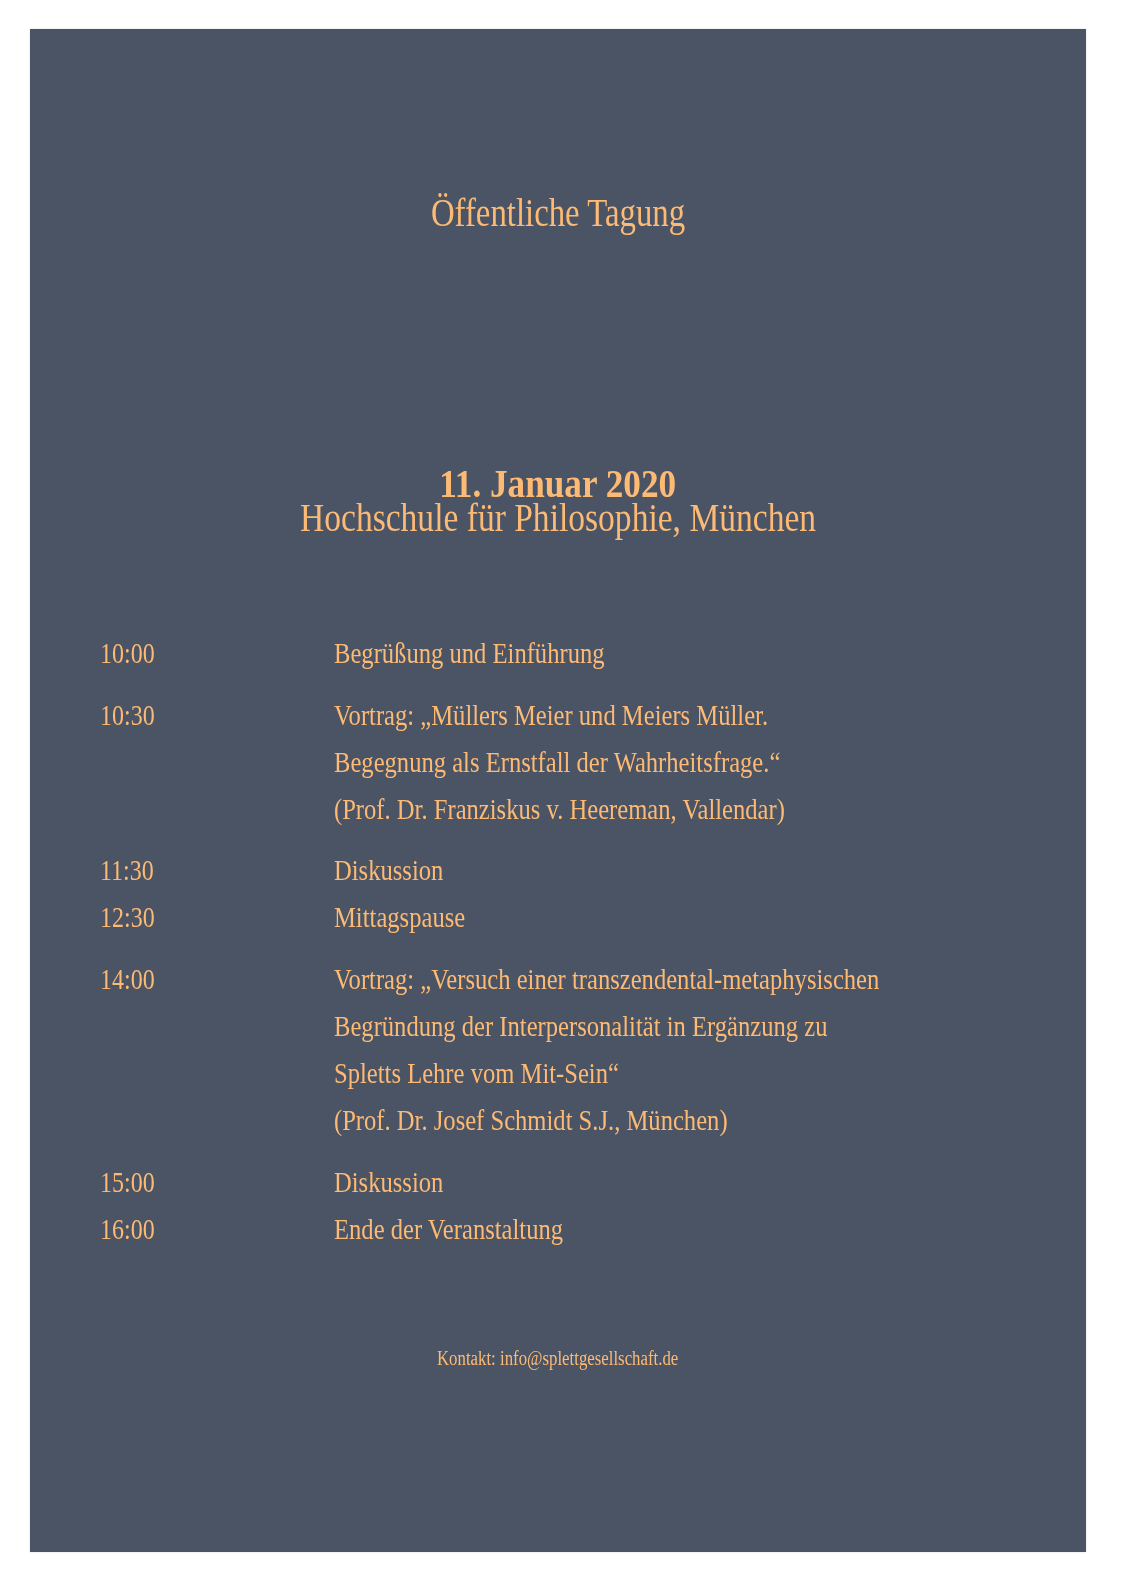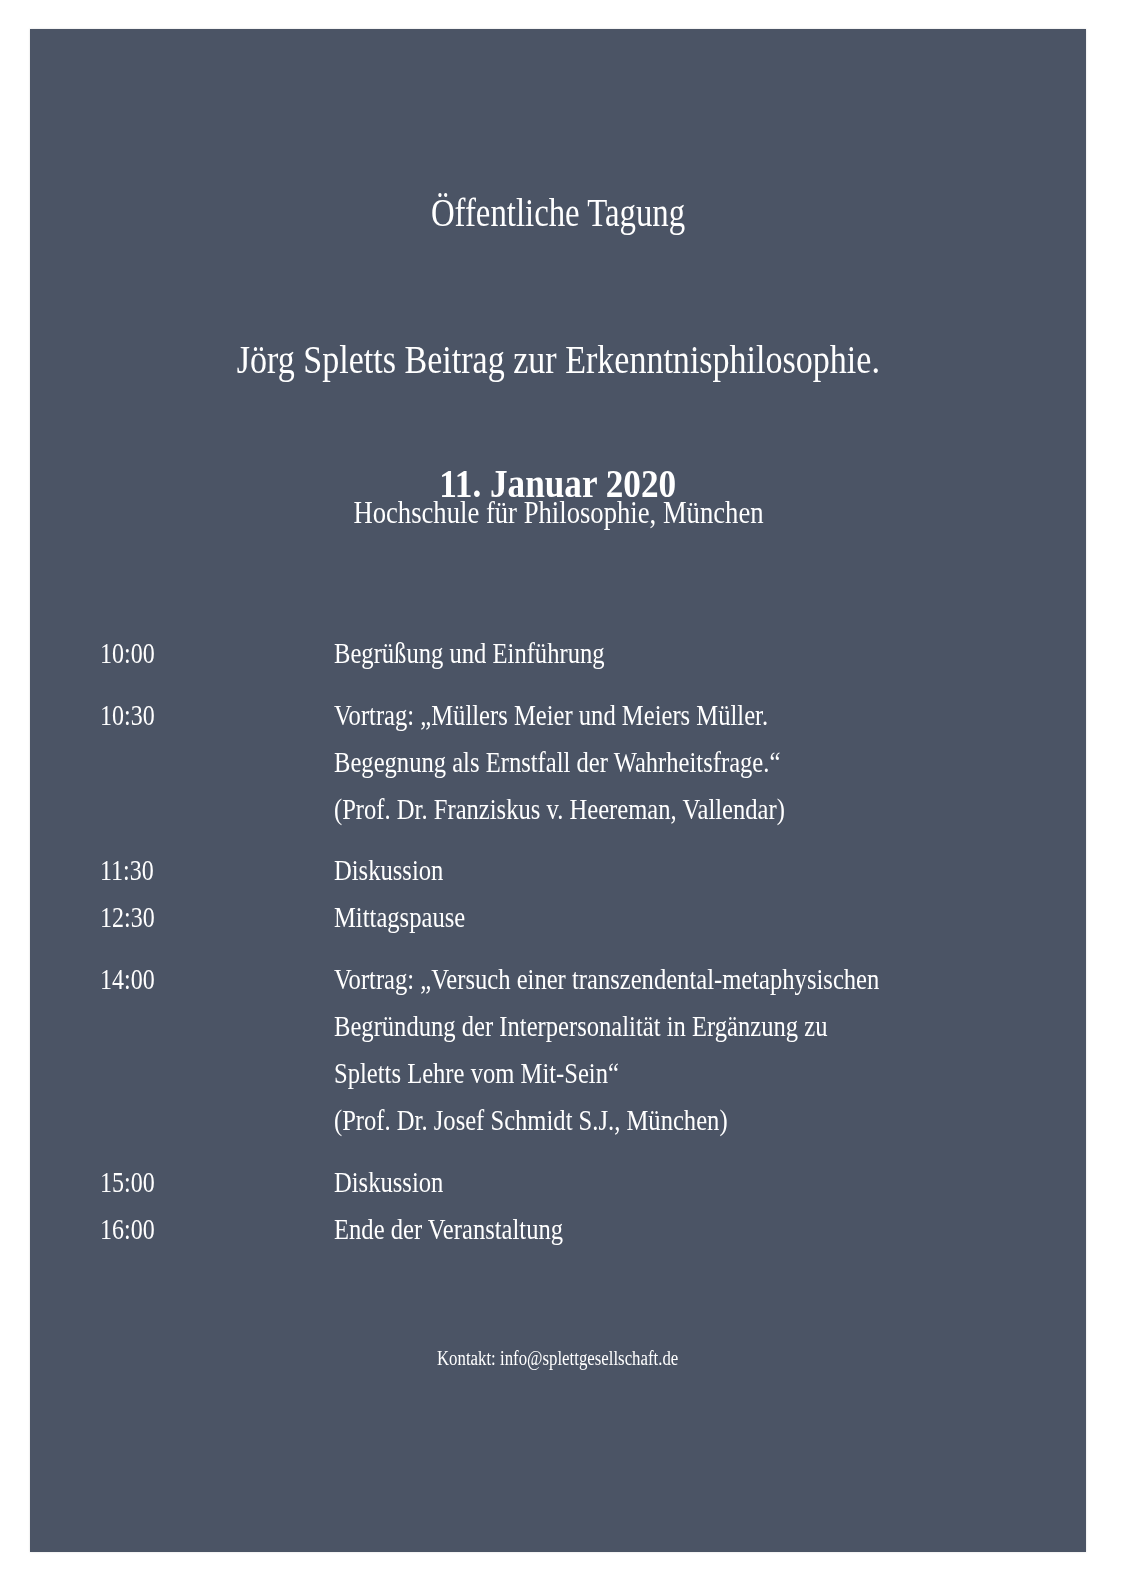--- a/index.html
+++ b/index.html
@@ -14,21 +14,21 @@
       overflow: hidden;
       font-family: "Liberation Serif", "DejaVu Serif", serif;
     }
     .poster {
       position: absolute;
       left: 30px;
       top: 29px;
       width: 1056px;
       height: 1523px;
       background: #4b5465;
-      color: #ffffff;
+      color: #fdba74;
       box-shadow: 0 0 2px rgba(0,0,0,0.15);
     }
     .center {
       position: absolute;
       left: 0;
       width: 1056px;
       text-align: center;
       white-space: nowrap;
     }
     .condensed {
@@ -52,21 +52,21 @@
     .subtitle .condensed { transform: scaleX(0.83); }
     .date {
       top: 403px;
       font-size: 40px;
       font-weight: bold;
       margin-top: 28px;
     }
     .date .condensed { transform: scaleX(0.88); }
     .venue {
       top: 466px;
-      font-size: 31px;
+      font-size: 39px;
     }
     .venue .condensed { transform: scaleX(0.86); }
 
     .schedule {
       position: absolute;
       left: 70px;
       top: 600px;
       width: 980px;
     }
     .row {
@@ -113,23 +113,20 @@
 </head>
 <body>
 
 <div class="poster">
 
   <div class="center kicker">
     <span class="condensed">Öffentliche Tagung</span>
   </div>
 
 
-  <div class="center subtitle">
-    <span class="condensed">Jörg Spletts Beitrag zur Erkenntnisphilosophie.</span>
-  </div>
 
   <div class="center date">
     <span class="condensed">11. Januar 2020</span>
   </div>
 
   <div class="center venue">
     <span class="condensed">Hochschule für Philosophie, München</span>
   </div>
 
   <div class="schedule">

